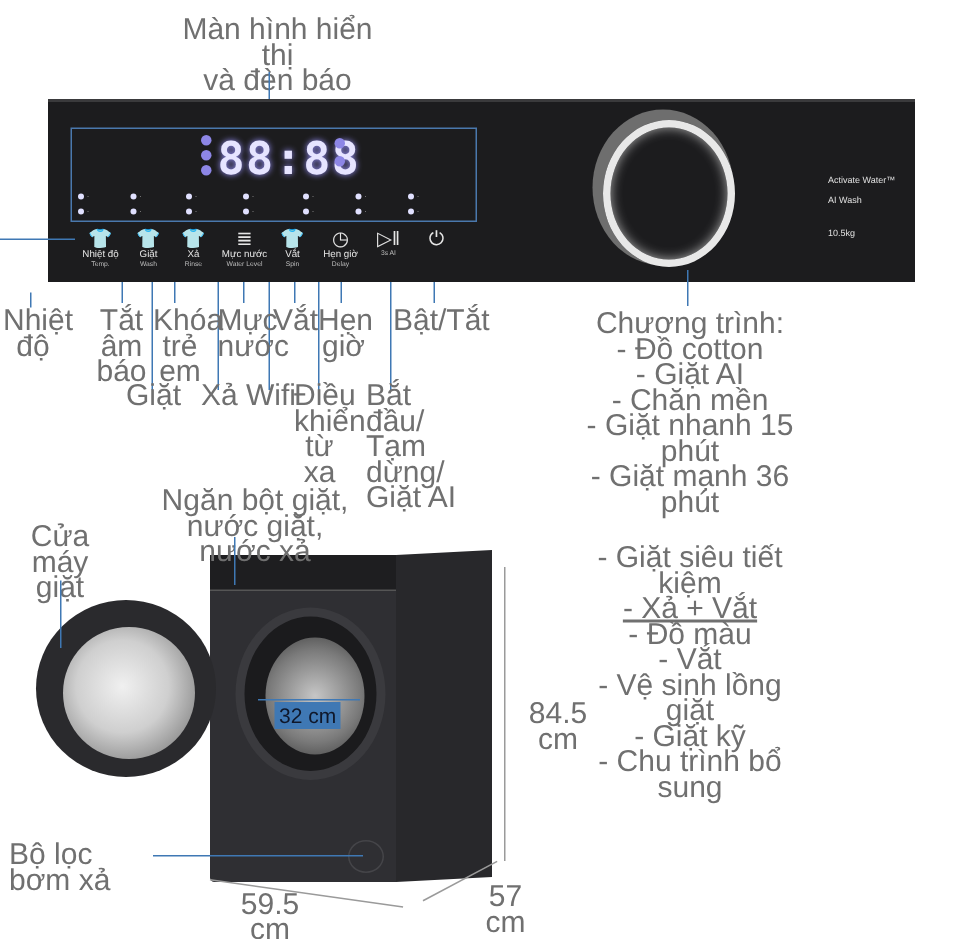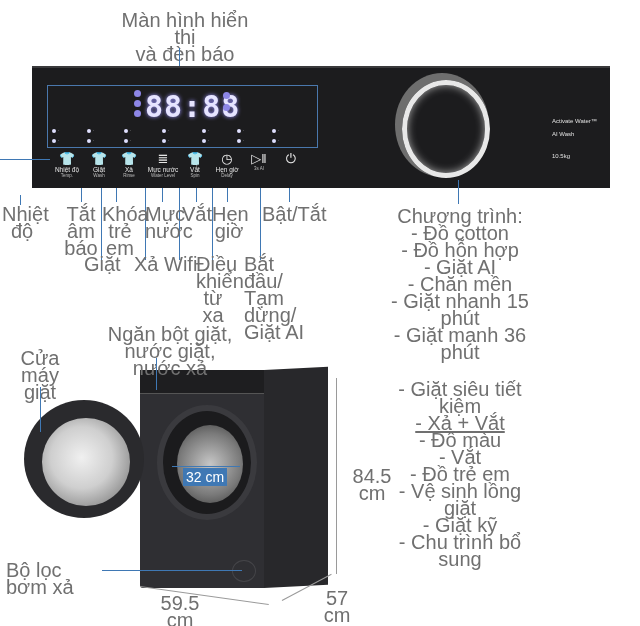--- a/index.html
+++ b/index.html
@@ -26,21 +26,21 @@
 
   
   .machine-front { position: absolute; left: 140px; top: 370px; width: 124px; height: 218px; background: #2f2f33; border-radius: 3px 0 0 3px; }
   .machine-side { position: absolute; left: 264px; top: 370px; width: 64px; height: 218px; background: #28282b; transform: skewY(-3deg); transform-origin: left top; }
   .machine-top-panel { position: absolute; left: 140px; top: 370px; width: 124px; height: 24px; background: #1e1e20; border-bottom: 1px solid #555; }
   .drum { position: absolute; left: 157px; top: 405px; width: 100px; height: 115px; border-radius: 50%; background: #1b1b1d; border: 6px solid #3a3a3e; }
   .drum-inner { position: absolute; left: 177px; top: 425px; width: 66px; height: 78px; border-radius: 50%; background: radial-gradient(circle, #c6c6c6 0%, #7a7a7a 60%, #3a3a3a 100%); }
   .door { position: absolute; left: 24px; top: 400px; width: 120px; height: 118px; border-radius: 50%; background: #2a2a2d; }
   .door-glass { position: absolute; left: 42px; top: 418px; width: 88px; height: 88px; border-radius: 50%; background: radial-gradient(circle at 45% 45%, #f0f0f0 0%, #cfcfcf 45%, #8d8d8d 80%, #5a5a5a 100%); }
   .filter { position: absolute; left: 232px; top: 560px; width: 24px; height: 22px; border-radius: 50%; border: 1px solid #454549; }
-  .dim-badge { position: absolute; left: 183px; top: 468px; background: #3f78b4; color: #ffffff; font-size: 14px; padding: 1px 3px; }
+  .dim-badge { position: absolute; left: 183px; top: 468px; background: #3f78b4; color: #0f172a; font-size: 14px; padding: 1px 3px; }
 </style>
 </head>
 <body>
 
 <div class="lbl" style="left:110px;top:12px;width:150px;">Màn hình hiển thị
 và đèn báo</div>
 <div class="vline" style="left:179px;top:48px;height:38px;"></div>
 
 <div class="panel">
   <div class="display-box"></div>
@@ -145,30 +145,28 @@
 <div class="lbl" style="left:212px;top:206px;width:34px;">Hẹn
 giờ</div>
 <div class="lbl" style="left:244px;top:256px;width:72px;text-align:left;">Bắt đầu/
 Tạm dừng/
 Giặt AI</div>
 <div class="lbl" style="left:262px;top:206px;width:60px;">Bật/Tắt</div>
 
 <div class="lbl" style="left:380px;top:208px;width:160px;">Chương trình:</div>
 <div class="abs" style="left:380px;top:225px;width:160px;">
   <div class="lbl" style="position:relative;width:160px;">- Đồ cotton</div>
-  <div class="lbl" style="position:relative;width:160px;">- Đồ hỗn hợp</div>
   <div class="lbl" style="position:relative;width:160px;">- Giặt AI</div>
   <div class="lbl" style="position:relative;width:160px;">- Chăn mền</div>
   <div class="lbl" style="position:relative;width:160px;">- Giặt nhanh 15 phút</div>
   <div class="lbl" style="position:relative;width:160px;">- Giặt mạnh 36 phút</div>
   <div class="lbl" style="position:relative;width:160px;margin-top:20px;">- Giặt siêu tiết kiệm</div>
   <div class="lbl" style="position:relative;width:160px;text-decoration:underline;">- Xả + Vắt</div>
   <div class="lbl" style="position:relative;width:160px;">- Đồ màu</div>
   <div class="lbl" style="position:relative;width:160px;">- Vắt</div>
-  <div class="lbl" style="position:relative;width:160px;">- Đồ trẻ em</div>
   <div class="lbl" style="position:relative;width:160px;">- Vệ sinh lồng giặt</div>
   <div class="lbl" style="position:relative;width:160px;">- Giặt kỹ</div>
   <div class="lbl" style="position:relative;width:160px;">- Chu trình bổ sung</div>
 </div>
 
 <div class="machine-side"></div>
 <div class="machine-front"></div>
 <div class="machine-top-panel"></div>
 <div class="drum"></div>
 <div class="drum-inner"></div>

